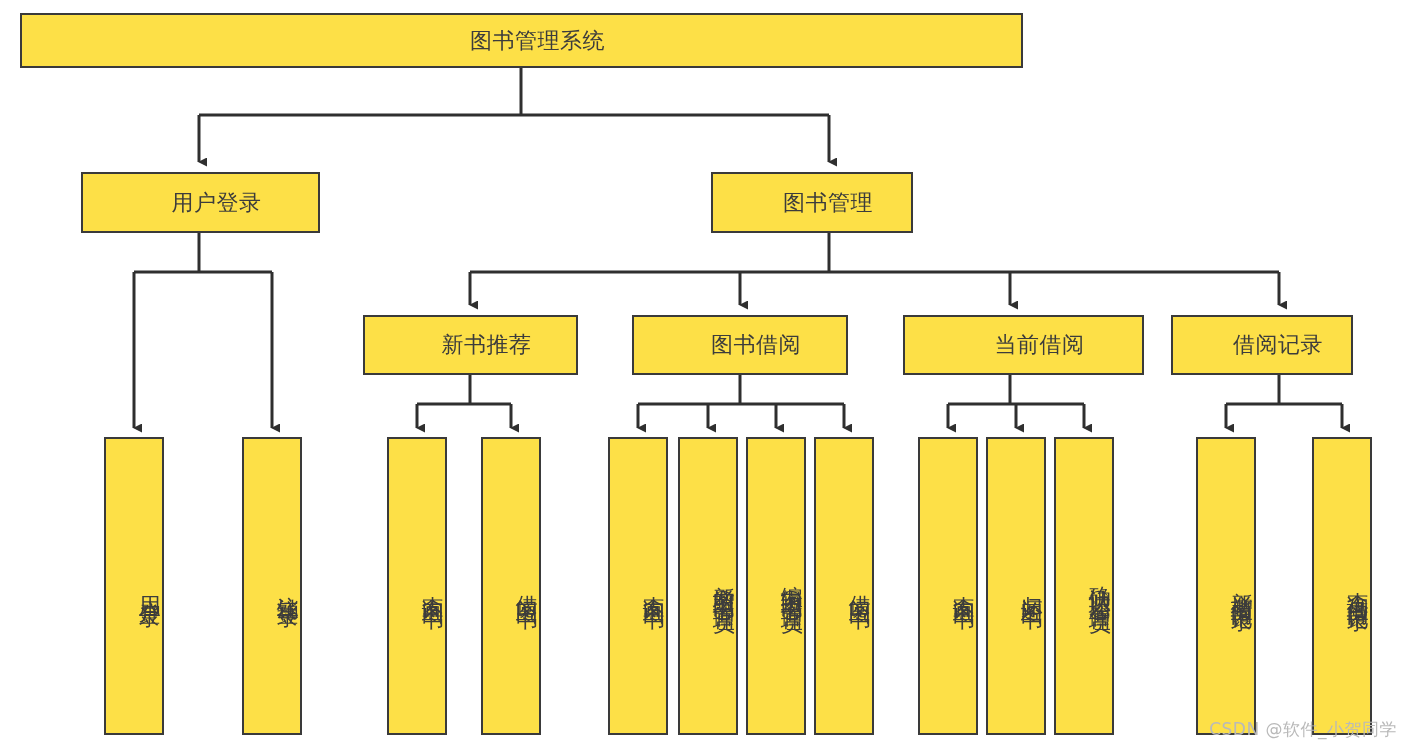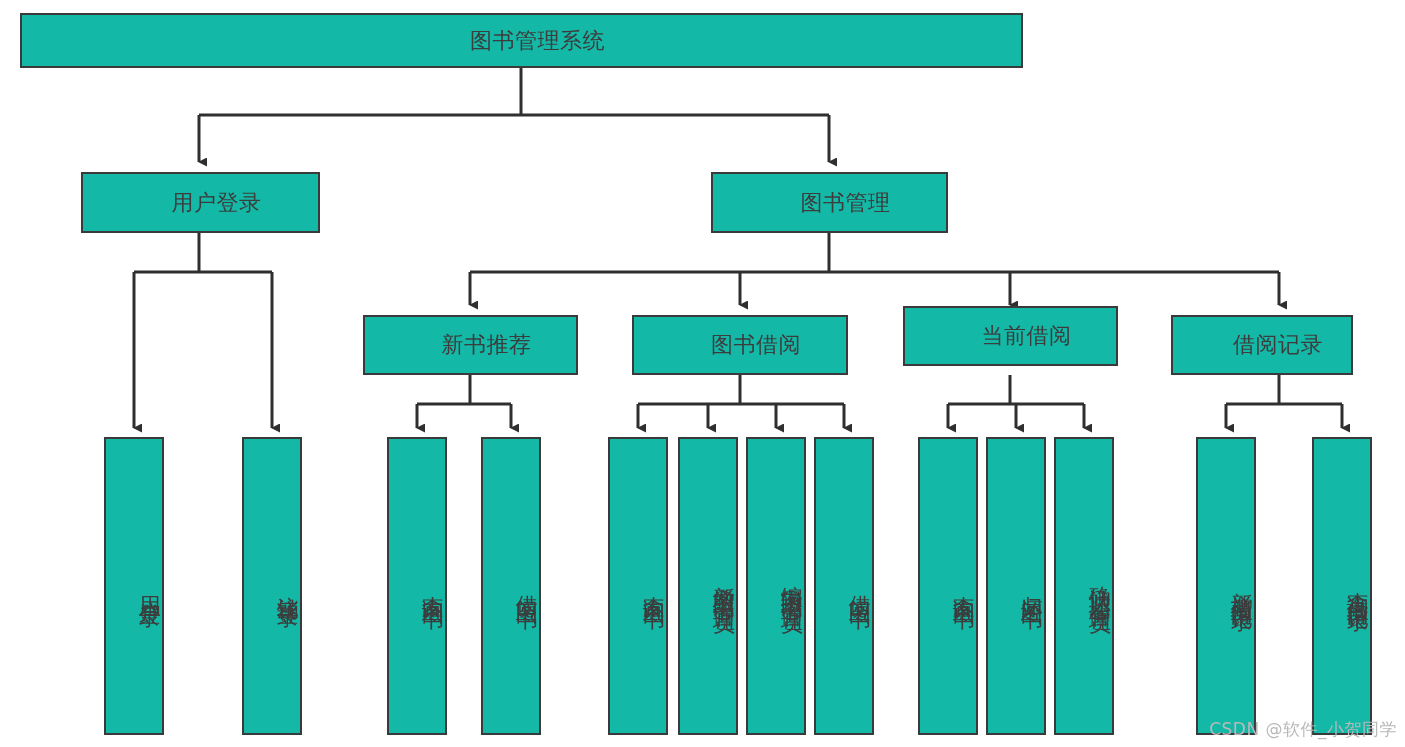--- a/index.html
+++ b/index.html
@@ -22,21 +22,21 @@
   svg.connectors {
     position: absolute;
     left: 0;
     top: 0;
     width: 1405px;
     height: 747px;
   }
   .node {
     position: absolute;
     box-sizing: border-box;
-    background: #14b8a6;
+    background: #fde047;
     border: 2px solid #3a3a3a;
     display: flex;
     align-items: center;
     justify-content: center;
     color: #3c3c3c;
     padding-left: 32px;
   }
   .node-label {
     font-size: 22px;
     line-height: 1.25;
@@ -119,31 +119,31 @@
     </g>
   </svg>
 
   <div class="node" style="left:20px; top:13px; width:1003px; height:55px;">
     <span class="node-label">图书管理系统</span>
   </div>
 
   <div class="node" style="left:81px; top:172px; width:239px; height:61px;">
     <span class="node-label">用户登录</span>
   </div>
-  <div class="node" style="left:711px; top:172px; width:237px; height:61px;">
+  <div class="node" style="left:711px; top:172px; width:202px; height:61px;">
     <span class="node-label">图书管理</span>
   </div>
 
   <div class="node" style="left:363px; top:315px; width:215px; height:60px;">
     <span class="node-label">新书推荐</span>
   </div>
   <div class="node" style="left:632px; top:315px; width:216px; height:60px;align-items:center;">
     <span class="node-label">图书借阅</span>
   </div>
-  <div class="node" style="left:903px; top:306px; width:215px; height:60px;">
+  <div class="node" style="left:903px; top:315px; width:241px; height:60px;">
     <span class="node-label">当前借阅</span>
   </div>
   <div class="node" style="left:1171px; top:315px; width:182px; height:60px;">
     <span class="node-label">借阅记录</span>
   </div>
 
   <div class="node vertical" style="left:104px; top:437px; width:60px; height:298px;">
     <span class="node-label">用户登录</span>
   </div>
   <div class="node vertical" style="left:242px; top:437px; width:60px; height:298px;">

